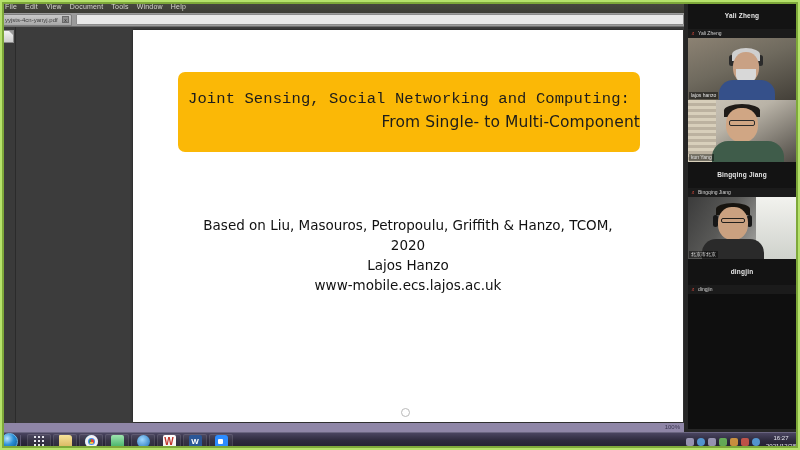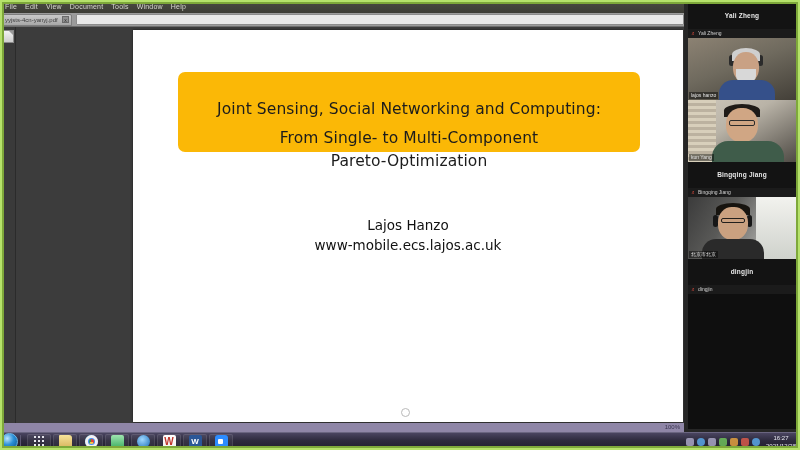--- a/index.html
+++ b/index.html
@@ -88,22 +88,22 @@
   }
   .title-box {
     position:absolute; left:45px; top:42px; width:462px; height:80px;
     background:#fbb806; border-radius:7px;
   }
   .title-box .tline {
     color:#1c1c1c; font-size:15.5px; text-align:center;
     font-family:"DejaVu Sans", sans-serif;
     letter-spacing:.1px;
   }
-  .title-box .tline:nth-child(1){ margin-top:28px; }
-  .title-box .tline:nth-child(2){ margin-top:11px; }
+  .title-box .tline:nth-child(1){ margin-top:18px;font-family:Liberation Mono, monospace; }
+  .title-box .tline:nth-child(2){ margin-top:5px;text-align:right; }
   .title-box .tline:nth-child(3){ margin-top:5px; }
   .body-block {
     position:absolute; left:20px; top:185px; width:510px;
     text-align:center; color:#111;
     font-family:"DejaVu Sans", sans-serif;
   }
   .body-block .bline { font-size:13.5px; line-height:20px; }
   .spinner {
     position:absolute; left:268px; top:378px; width:9px; height:9px;
     border:1px solid #b9b9b9; border-radius:50%;
@@ -269,24 +269,25 @@
     <div id="left-rail">
       <div class="rail-icon"></div>
     </div>
 
     <div id="canvas-area">
       <div id="page">
 
         <div class="title-box">
           <div class="tline">Joint Sensing, Social Networking and Computing:</div>
           <div class="tline">From Single- to Multi-Component</div>
-          <div class="tline">Pareto-Optimization</div>
         </div>
 
         <div class="body-block">
+          <div class="bline">Based on Liu, Masouros, Petropoulu, Griffith &amp; Hanzo, TCOM,</div>
+          <div class="bline">2020</div>
           <div class="bline">Lajos Hanzo</div>
           <div class="bline">www-mobile.ecs.lajos.ac.uk</div>
         </div>
 
         <div class="spinner"></div>
       </div>
     </div>
 
     <div id="pdf-status">
       <span class="sb-right">100%</span>

